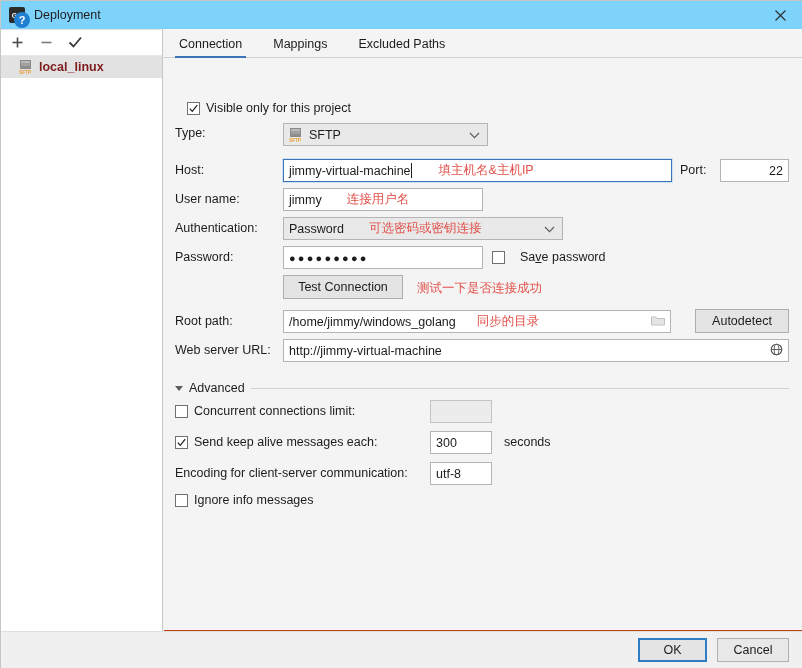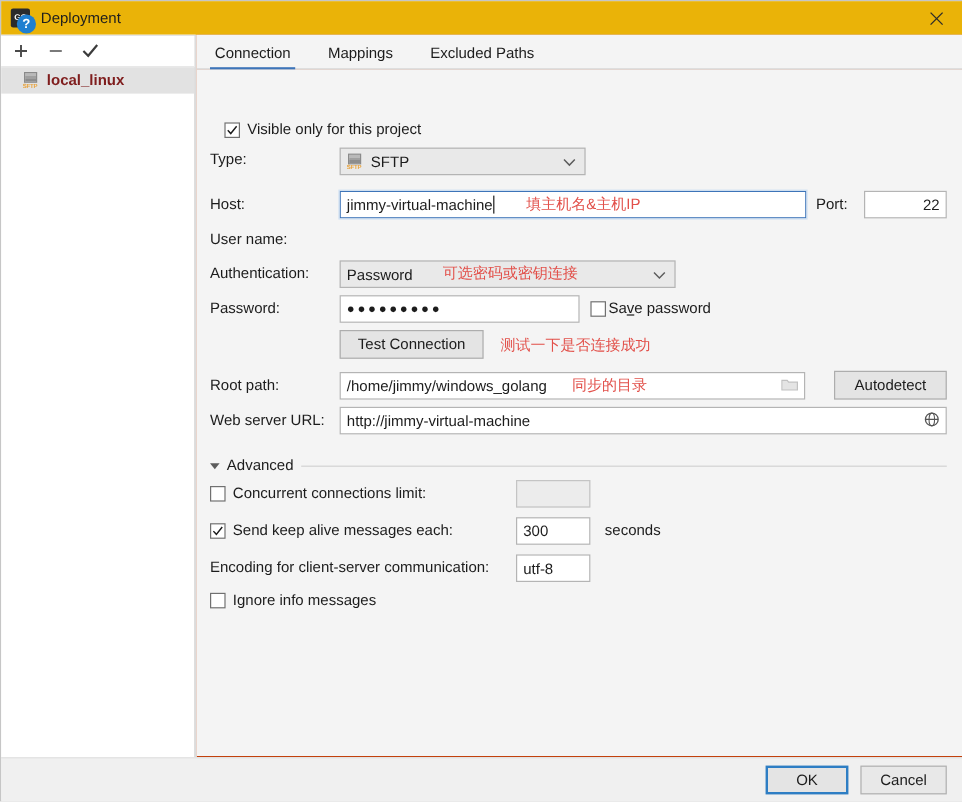--- a/index.html
+++ b/index.html
@@ -17,21 +17,21 @@
     position: relative;
     width: 802px; height: 668px;
     background: #f0f0f0;
     border: 1px solid #c6c6c6;
   }
 
   
   .titlebar {
     position: absolute; left: 0; top: 0;
     width: 802px; height: 28px;
-    background: #eab308;
+    background: #7dd3fc;
     display: flex; align-items: center;
   }
   .go-logo {
     width: 16px; height: 16px;
     margin-left: 8px;
     background: #2b2b2b;
     border-radius: 2px;
     color: #ffffff;
     font-size: 7px;
     font-weight: bold;
@@ -373,20 +373,24 @@
       <div class="row" style="left:516px; top:105px;">
         <span class="lbl">Port:</span>
       </div>
       <div class="field" style="position:absolute; left:556px; top:101px; width:69px;justify-content:flex-end;">
         <span>22</span>
       </div>
 
       <div class="row" style="left:11px; top:134px;align-items:flex-end;">
         <span class="lbl">User name:</span>
       </div>
+      <div class="field" style="position:absolute; left:119px; top:130px; width:200px;">
+        <span>jimmy</span>
+        <span class="note" style="margin-left:25px;">连接用户名</span>
+      </div>
 
       <div class="row" style="left:11px; top:163px;">
         <span class="lbl">Authentication:</span>
       </div>
       <div class="combo" style="position:absolute; left:119px; top:159px; width:280px;">
         <span>Password</span>
         <span class="note" style="margin-left:25px;">可选密码或密钥连接</span>
         <span class="chevron">
           <svg width="11" height="7" viewBox="0 0 11 7">
             <polyline points="1,1 5.5,5.6 10,1" fill="none" stroke="#5c5c5c" stroke-width="1.2"></polyline>
@@ -395,21 +399,21 @@
       </div>
 
       <div class="row" style="left:11px; top:192px;">
         <span class="lbl">Password:</span>
       </div>
       <div class="field" style="position:absolute; left:119px; top:188px; width:200px;">
         <span class="dots">●●●●●●●●●</span>
       </div>
       <div class="row" style="left:328px; top:192px;">
         <span class="chk"></span>
-        <span class="lbl" style="margin-left:2px;">Sa<span class="uline">v</span>e password</span>
+        <span class="lbl" style="margin-left:15px;">Sa<span class="uline">v</span>e password</span>
       </div>
 
       <div class="btn" style="position:absolute; left:119px; top:217px; width:120px;">
         <span>Test Connection</span>
       </div>
       <div class="row" style="left:253px; top:222px;">
         <span class="note">测试一下是否连接成功</span>
       </div>
 
       <div class="row" style="left:11px; top:256px;">

